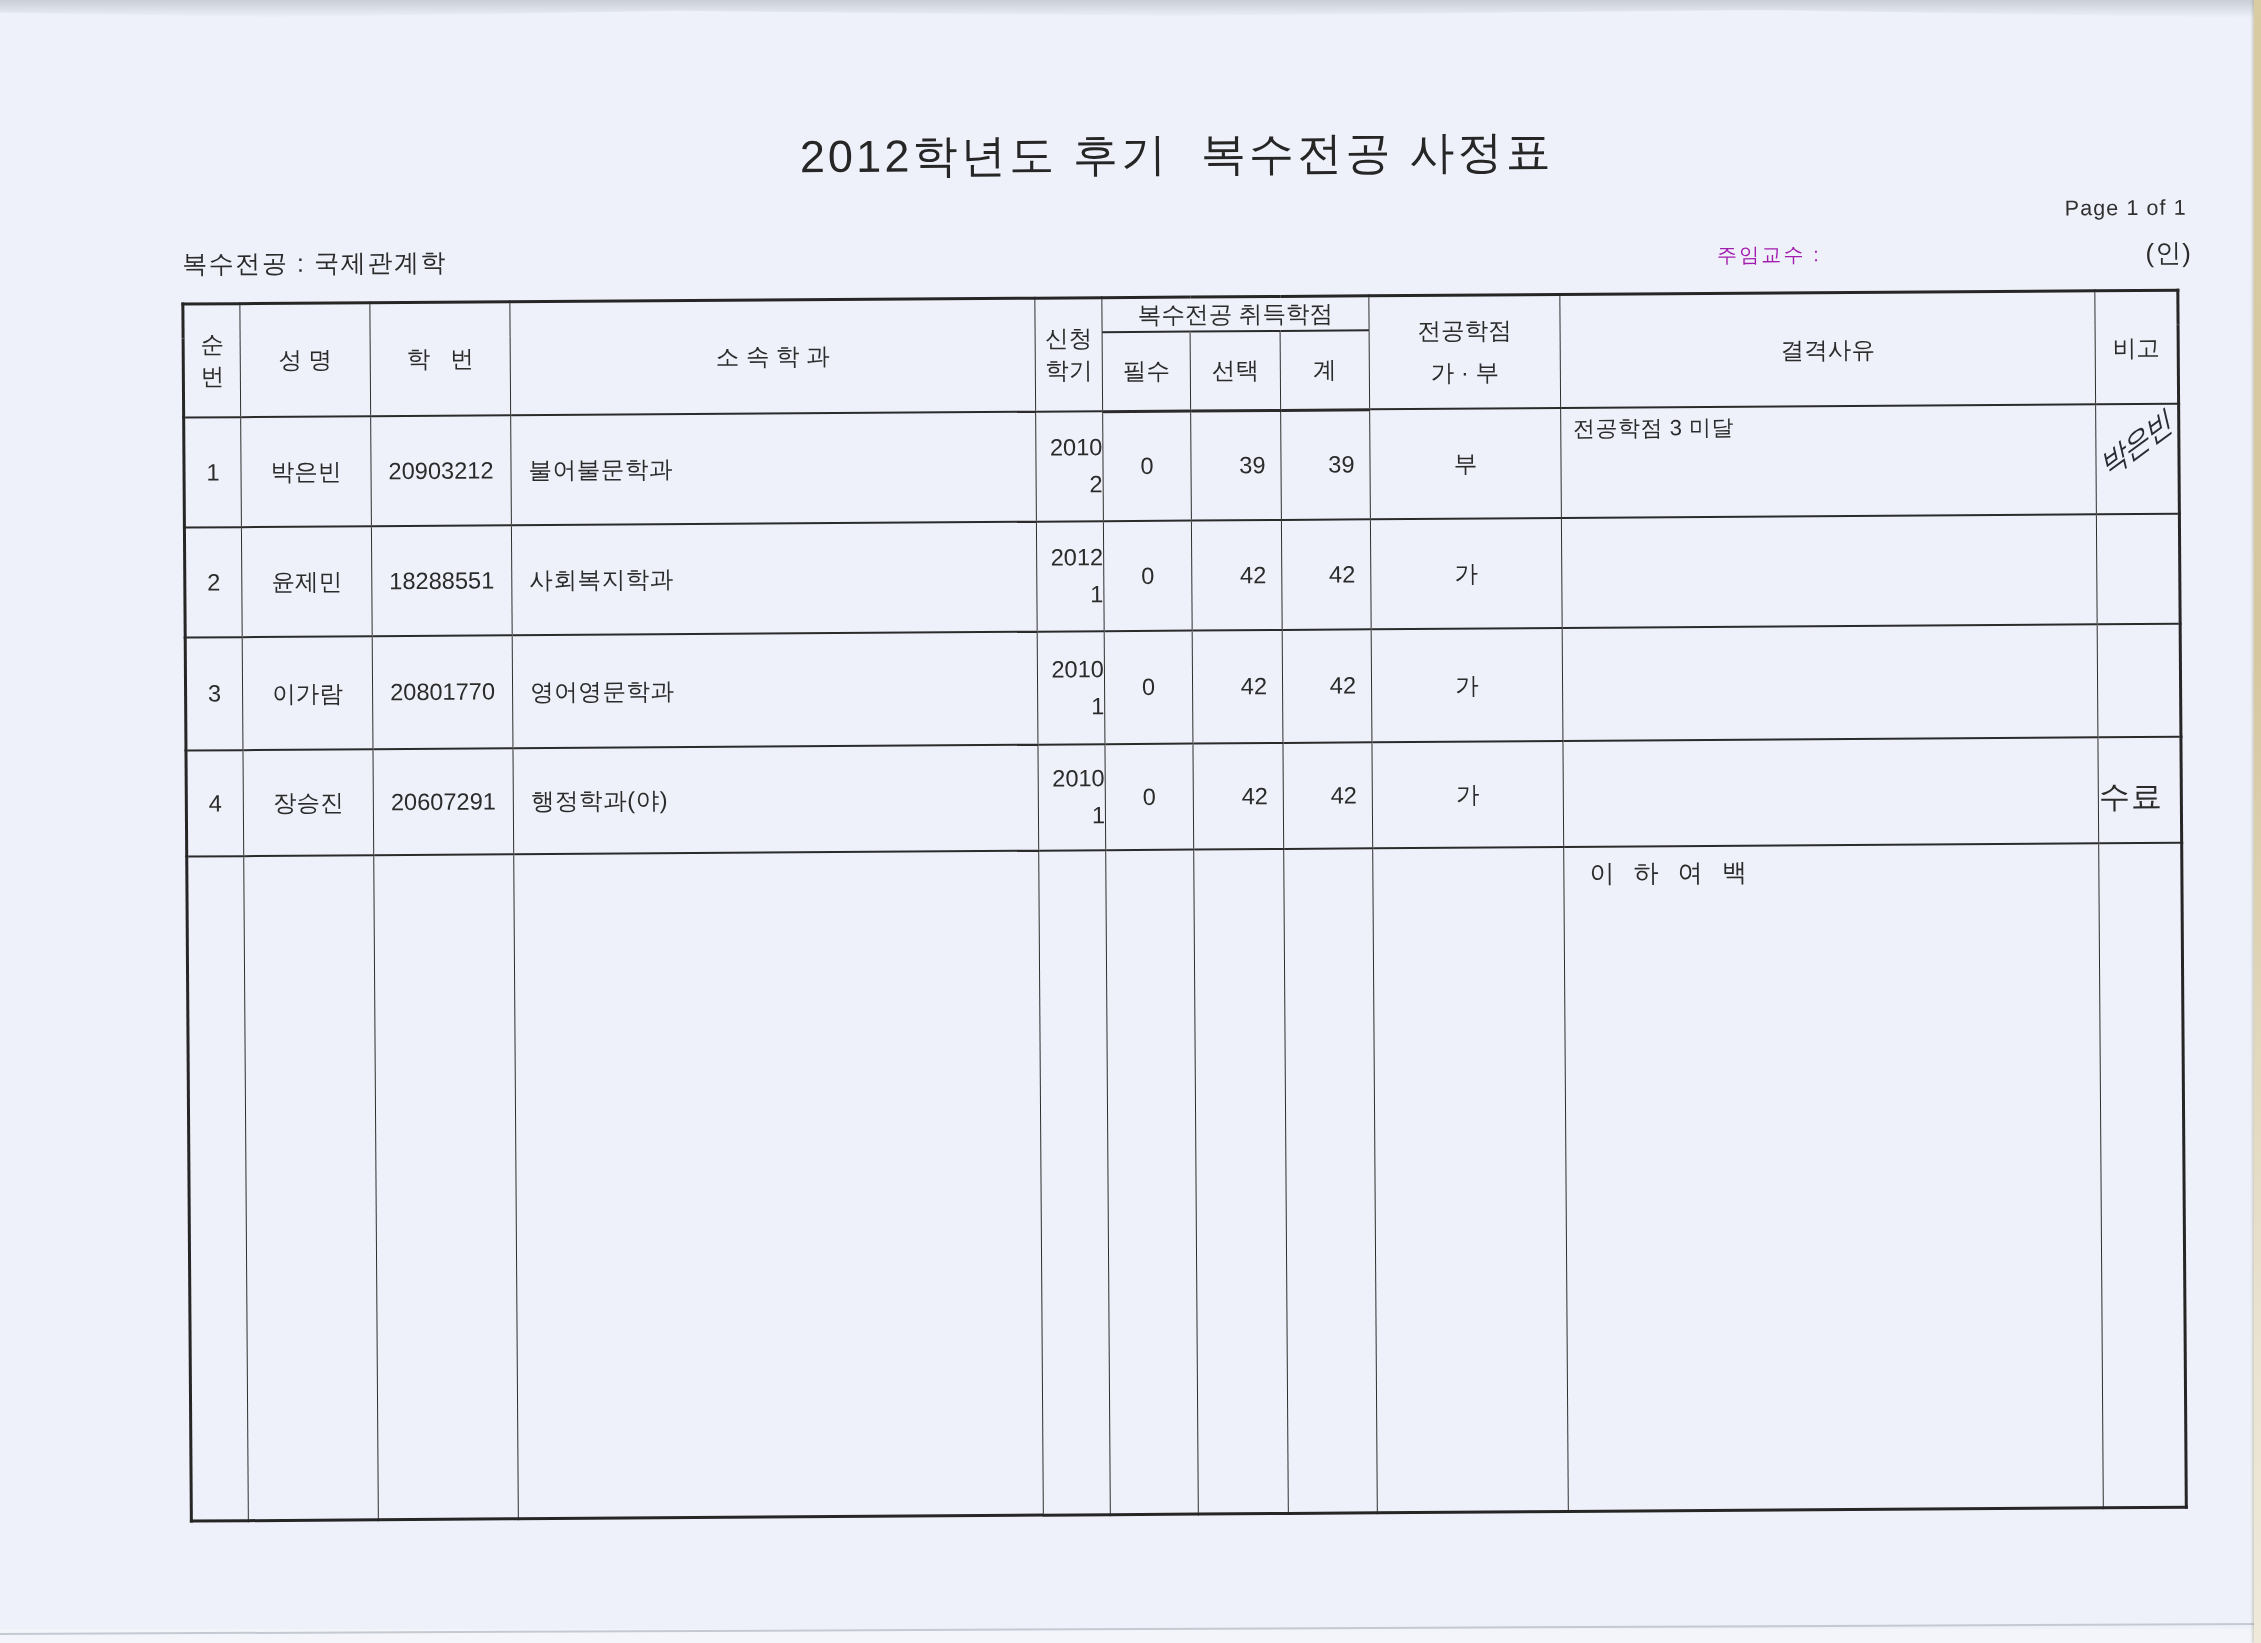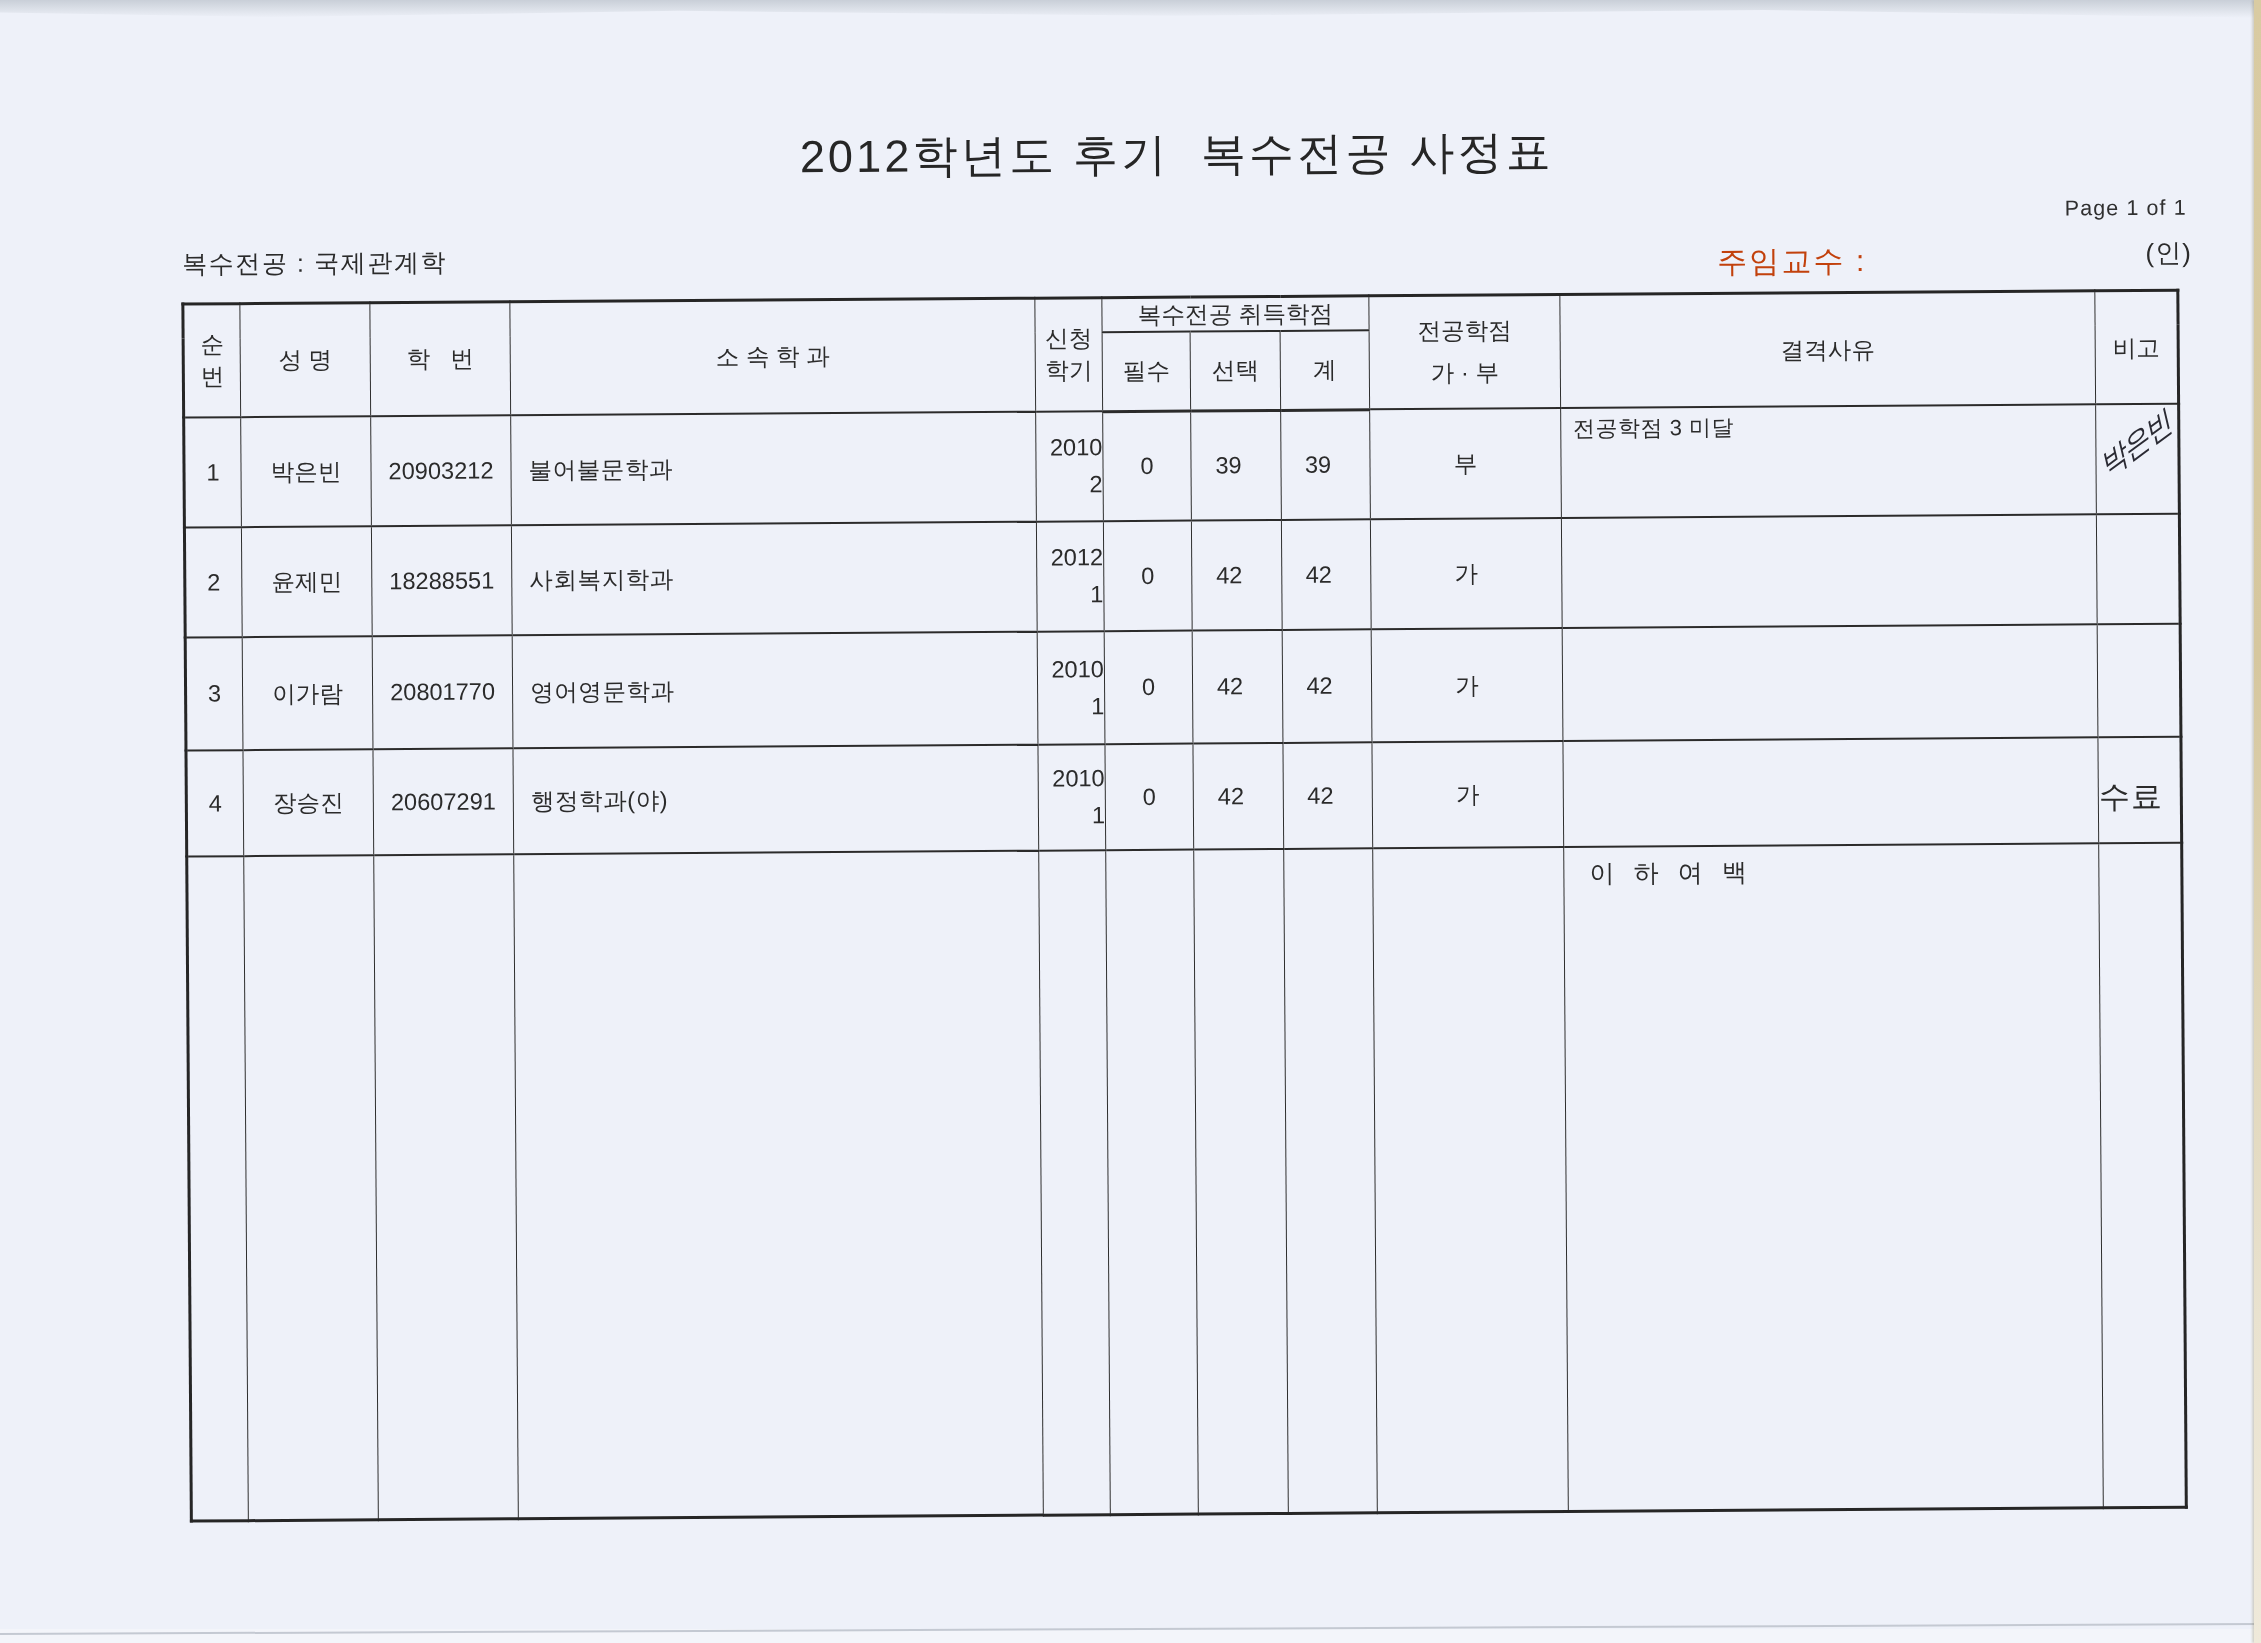--- a/index.html
+++ b/index.html
@@ -41,21 +41,21 @@
     margin-left:51px;
     font-size:45px;letter-spacing:3.2px;white-space:pre-wrap;color:#262626;
   }
   .page-indicator{
     position:absolute;top:203px;right:70px;font-size:21.5px;letter-spacing:1.1px;color:#303030;
   }
   .major-line{
     position:absolute;top:241px;left:186px;font-size:25px;letter-spacing:1.6px;color:#2b2b2b;white-space:pre-wrap;
   }
   .professor-line{
-    position:absolute;top:246px;left:1721px;font-size:30px;letter-spacing:2.1px;color:#c2410c;
+    position:absolute;top:246px;left:1721px;font-size:20px;letter-spacing:2.1px;color:#a21caf;
   }
   .seal{
     position:absolute;top:243px;right:65px;font-size:26px;letter-spacing:1.1px;color:#2b2b2b;
   }
 
   table.sheet{
     position:absolute;top:296px;left:185px;
     width:1995px;height:1218px;
     border-collapse:collapse;table-layout:fixed;
     background:transparent;
@@ -66,21 +66,21 @@
     font-weight:400;font-size:23.6px;color:#2b2b2b;
     text-align:center;vertical-align:middle;
     padding:0;overflow:hidden;
   }
   .sheet{border:3.2px solid #262626;}
   .hdr{white-space:pre-wrap;line-height:1.35;}
   th.group{border-bottom-width:1.6px;}
   tr.h-bot th{border-bottom-width:3.2px;}
   th.result-hdr{white-space:pre-line;line-height:1.75;}
   td.dept{text-align:left;padding-left:17px;letter-spacing:0.5px;}
-  td.num{padding-right:15px;}
+  td.num{text-align:right;padding-right:15px;}
   td.num-c{text-align:center;}
   td.sem{line-height:1.55;font-size:23.6px;text-align:right;}
   td.reason{vertical-align:top;text-align:left;padding:5.4px 0 0 11.8px;}
   .reason-text{font-size:22px;letter-spacing:0.5px;}
   td.note-cell{position:relative;}
   .signature{
     position:absolute;right:1.1px;top:20.4px;
     font-size:29px;font-style:italic;letter-spacing:-1.6px;color:#2a2a33;
     transform:rotate(-36deg) skewX(-10deg);transform-origin:center;
     white-space:nowrap;

